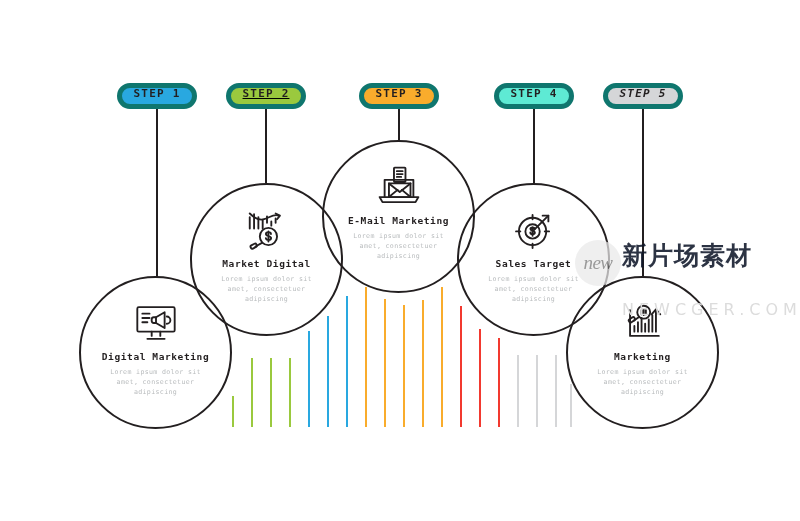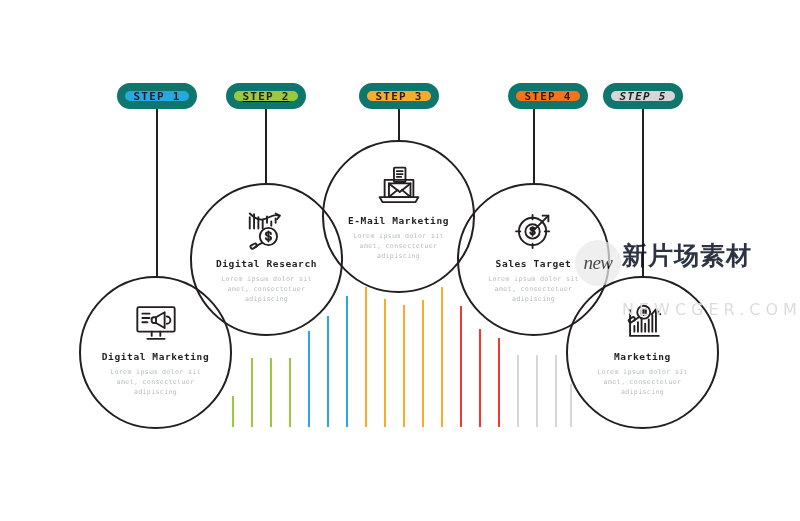--- a/index.html
+++ b/index.html
@@ -17,24 +17,23 @@
     background: #ffffff;
     overflow: hidden;
   }
 
   
   .step-badge {
     position: absolute;
     height: 26px;
     width: 80px;
     border-radius: 13px;
-    border: 8px solid #0f766e;
+    border: 5px solid #0f766e;
     box-sizing: border-box;
     display: flex;
-    align-items: center;
     justify-content: center;
     z-index: 6;
   }
   .step-badge .step-label {
     font-family: "DejaVu Sans Mono", monospace;
     font-size: 11px;
     font-weight: bold;
     letter-spacing: 1.2px;
     color: #231f20;
     line-height: 1;
@@ -128,21 +127,21 @@
     background: #e9e9e9;
     opacity: 0.72;
     display: flex;
     align-items: center;
     justify-content: center;
   }
   .wm-logo span {
     font-family: "Liberation Serif", serif;
     font-style: italic;
     font-size: 19px;
-    color: #000000;
+    color: #737373;
     letter-spacing: -0.5px;
   }
   .wm-cn {
     left: 622px;
     top: 243px;
     font-family: "DejaVu Sans", sans-serif;
     font-size: 25px;
     font-weight: bold;
     color: #0f172a;
     opacity: 0.88;
@@ -216,21 +215,21 @@
           <div class="node-icon">
     <svg viewBox="0 0 64 64" fill="none" stroke="#231f20" stroke-width="2.6" stroke-linecap="round" stroke-linejoin="round">
       <path d="M8 14v16M14 10v20M20 14v16M26 18v12M32 13v9M38 20v6M44 16v6"></path>
       <path d="M8 9c6 6 13 10 20 8s14-8 20-5"></path>
       <path d="M44 9l6 3-4 5"></path>
       <circle cx="34" cy="41" r="12"></circle>
       <path d="M34 34v14M37.5 37.5c0-1.8-1.6-2.6-3.5-2.6s-3.5.9-3.5 2.7 1.7 2.4 3.5 2.8 3.7 1 3.7 2.9-1.8 2.7-3.7 2.7-3.6-1-3.6-2.7"></path>
       <path d="M25 50l-9 5"></path>
       <rect x="9" y="52" width="9" height="5" rx="2" transform="rotate(-28 13.5 54.5)"></rect>
     </svg></div>
-          <div class="node-title">Digital Research</div>
+          <div class="node-title">Market Digital</div>
           <div class="node-desc">Lorem ipsum dolor sit amet, consectetuer adipiscing</div>
         </div>
       </div>
       <div class="node-circle" style="left: 322px; top: 140px; width: 153px; height: 153px; justify-content: flex-end;">
         <div class="node-inner">
           <div class="node-icon">
     <svg viewBox="0 0 64 64" fill="none" stroke="#231f20" stroke-width="2.6" stroke-linecap="round" stroke-linejoin="round">
       <path d="M12 46V22h40v24"></path>
       <path d="M5 46h54l-4 7H9z"></path>
       <rect x="25" y="5" width="16" height="20" rx="1"></rect>
@@ -280,21 +279,21 @@
   <div id="steps-layer">
       <div class="step-badge" style="left: 117px; top: 83px; background: rgb(41, 168, 224);">
         <span class="step-label">STEP 1</span>
       </div>
       <div class="step-badge" style="left: 226px; top: 83px; background: rgb(154, 201, 62); text-decoration: underline;">
         <span class="step-label">STEP 2</span>
       </div>
       <div class="step-badge" style="left: 359px; top: 83px; background: rgb(249, 172, 44);">
         <span class="step-label">STEP 3</span>
       </div>
-      <div class="step-badge" style="left: 508px; top: 83px; background: #f97316;">
+      <div class="step-badge" style="left: 494px; top: 83px; background: #5eead4;">
         <span class="step-label">STEP 4</span>
       </div>
       <div class="step-badge" style="left: 603px; top: 83px; background: rgb(213, 214, 216); font-style: italic;">
         <span class="step-label">STEP 5</span>
       </div>
     </div>
 
   <div class="wm wm-logo">
     <span>new</span>
   </div>

